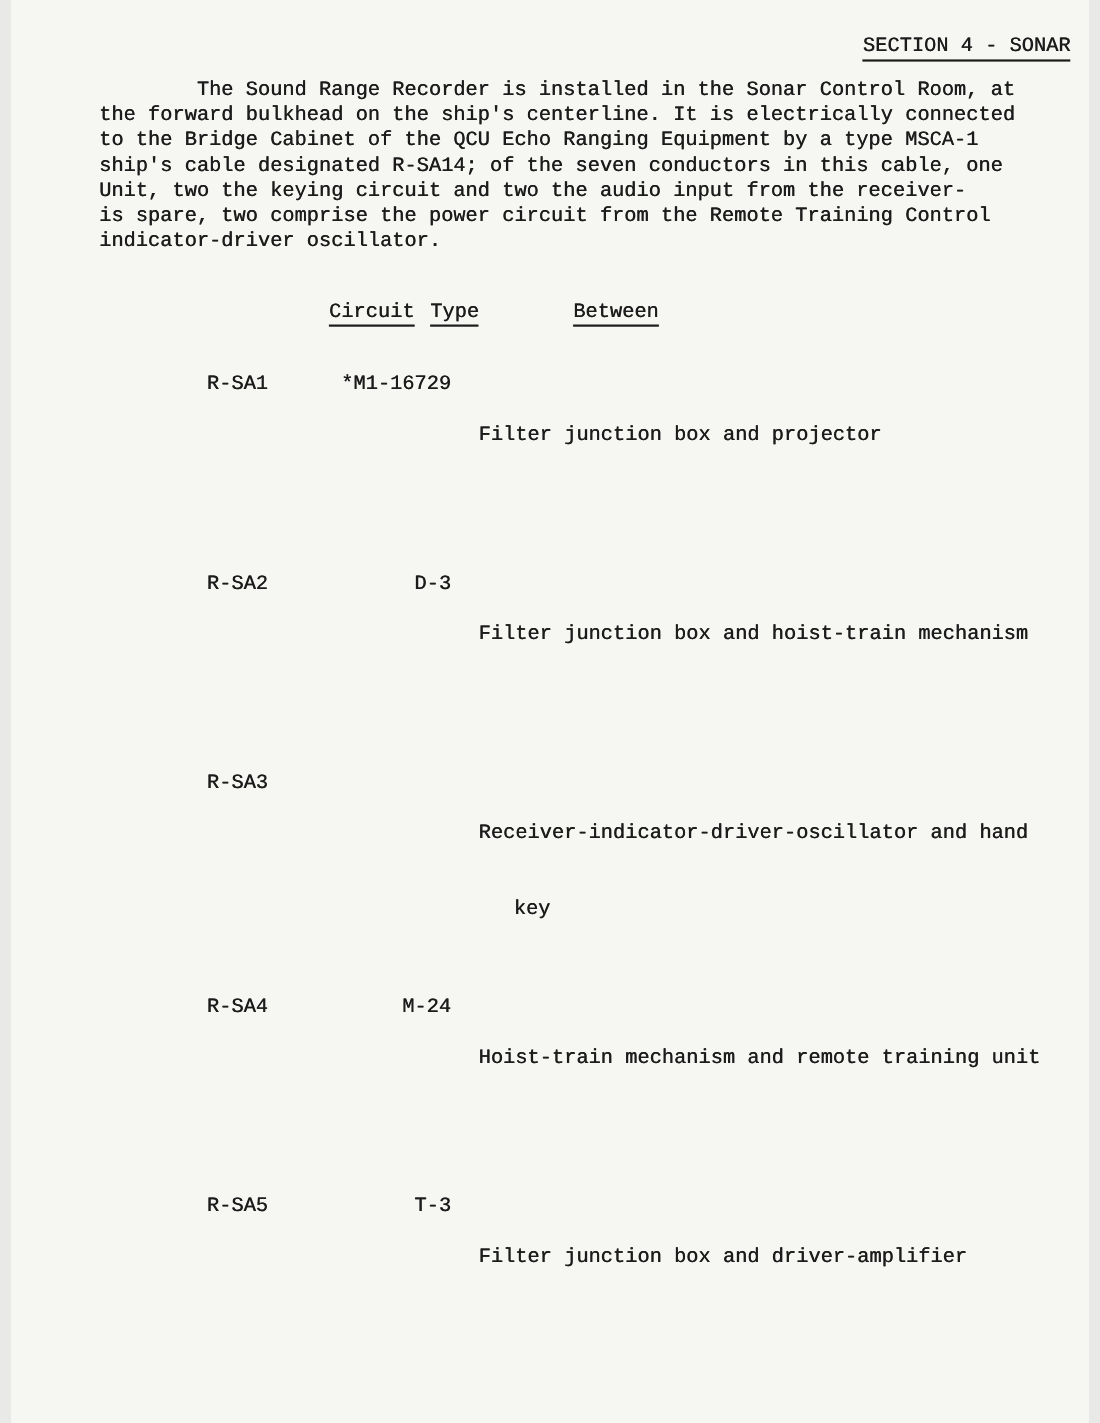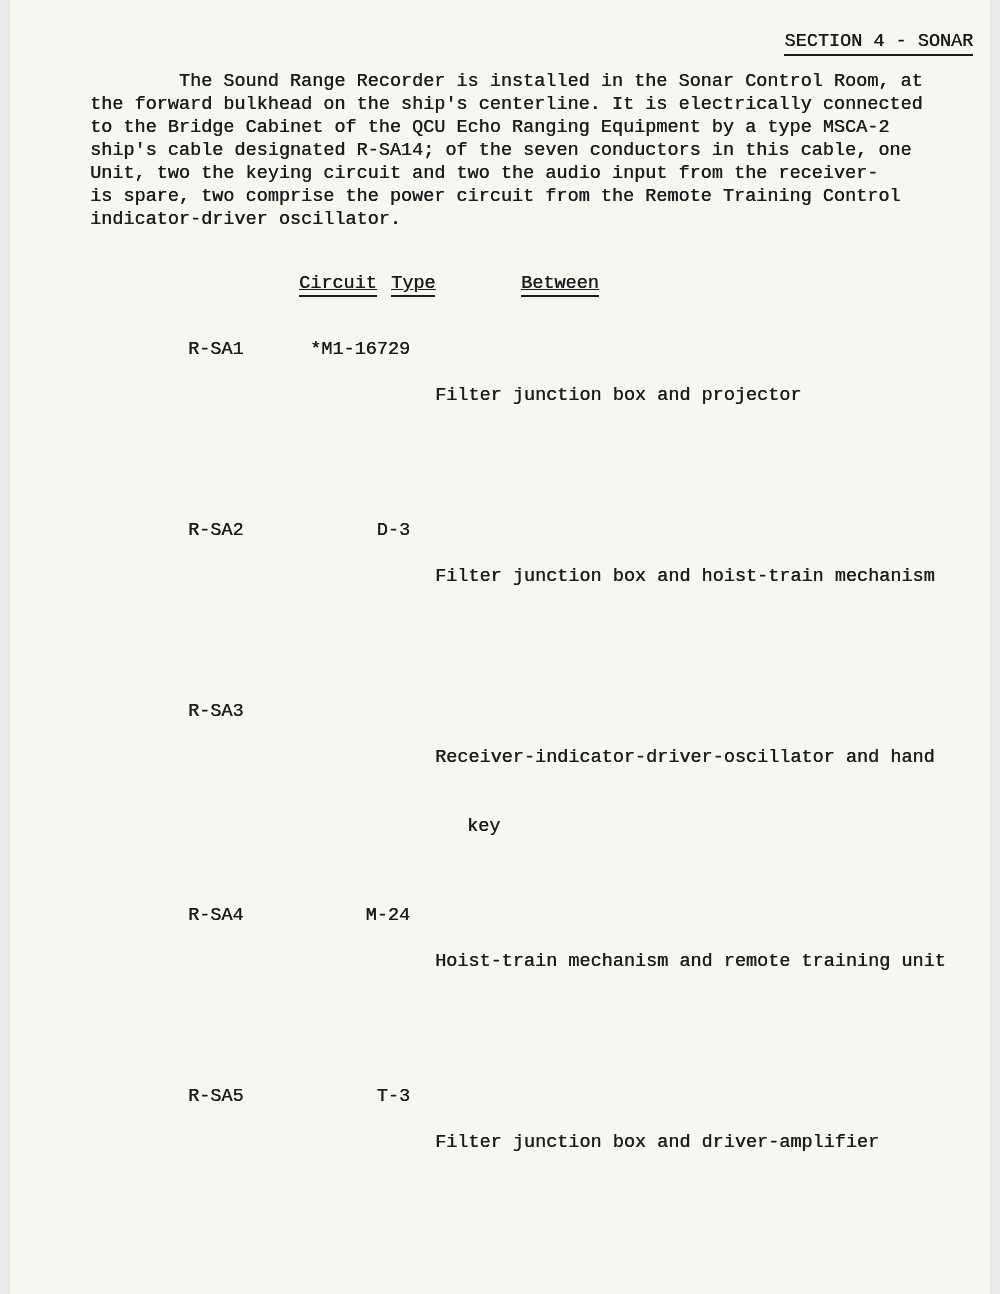--- a/index.html
+++ b/index.html
@@ -27,39 +27,39 @@
   .paragraph{margin:0 58px 0 80px;}
   .para-line{white-space:pre;}
   .circuits-line{margin:28px 0 0 168px;white-space:pre;}
   .ctable{margin:18px 55px 0 168px;}
   .t-row{display:flex;margin-bottom:20px;}
   .t-row:last-child{margin-bottom:0;}
   .col-circuit{width:102px;flex:none;white-space:pre;}
   .t-row .col-circuit{padding-left:10px;box-sizing:border-box;}
   .col-type{width:130px;flex:none;text-align:right;white-space:pre;}
   .col-between{flex:1;padding-left:25px;white-space:pre;}
-  .hdr .u{border-bottom:2px solid currentColor;padding-bottom:1px;text-decoration:underline;}
+  .hdr .u{border-bottom:2px solid currentColor;padding-bottom:1px;}
   .hdr .col-between{padding-left:0;}
   .between-line2{padding-left:32px;white-space:pre;}
 </style>
 </head>
 <body>
 
 <div class="page">
 
   <div class="section-header">
     <span class="u">SECTION 4 - SONAR</span>
   </div>
 
   <div class="content">
 
     <div class="paragraph">
       <div class="para-line">        The Sound Range Recorder is installed in the Sonar Control Room, at</div>
       <div class="para-line">the forward bulkhead on the ship's centerline. It is electrically connected</div>
-      <div class="para-line">to the Bridge Cabinet of the QCU Echo Ranging Equipment by a type MSCA-2</div>
+      <div class="para-line">to the Bridge Cabinet of the QCU Echo Ranging Equipment by a type MSCA-1</div>
       <div class="para-line">ship's cable designated R-SA14; of the seven conductors in this cable, one</div>
       <div class="para-line">Unit, two the keying circuit and two the audio input from the receiver-</div>
       <div class="para-line">is spare, two comprise the power circuit from the Remote Training Control</div>
       <div class="para-line">indicator-driver oscillator.</div>
     </div>
 
 
     <div class="ctable">
       <div class="t-row hdr">
         <div class="col-circuit">

